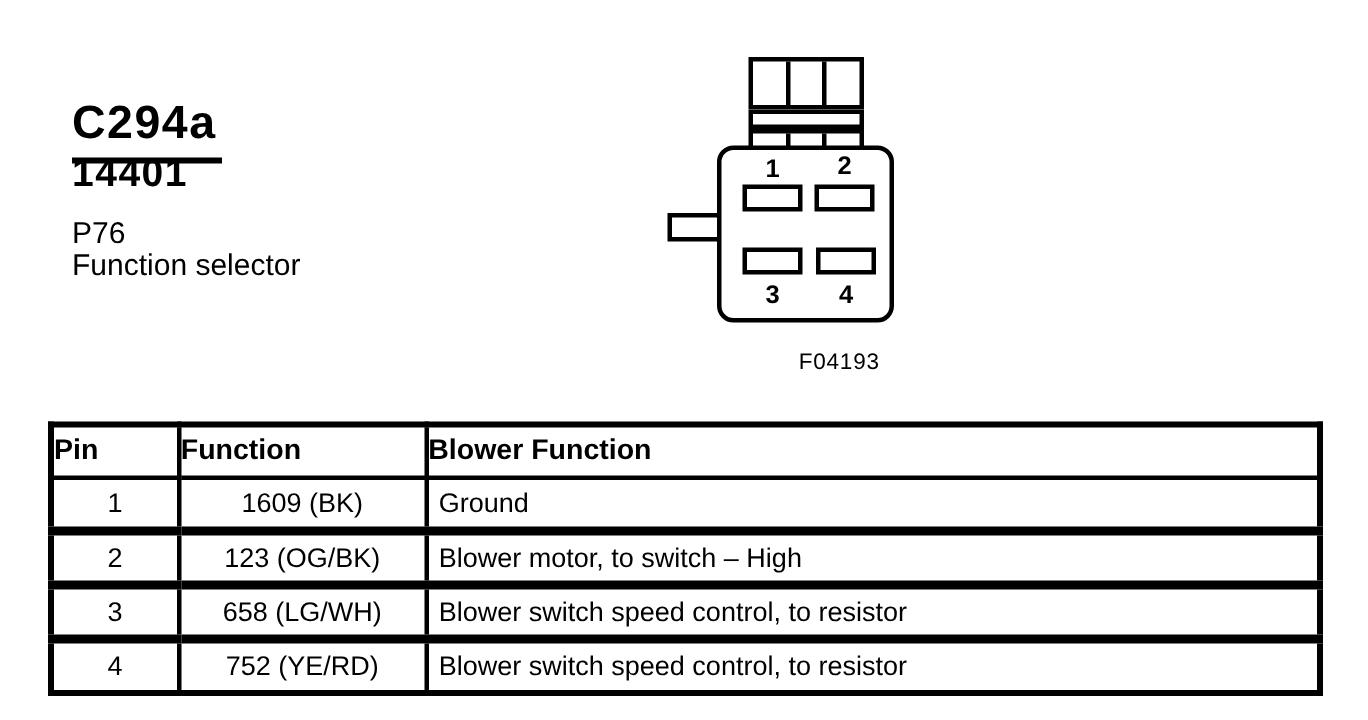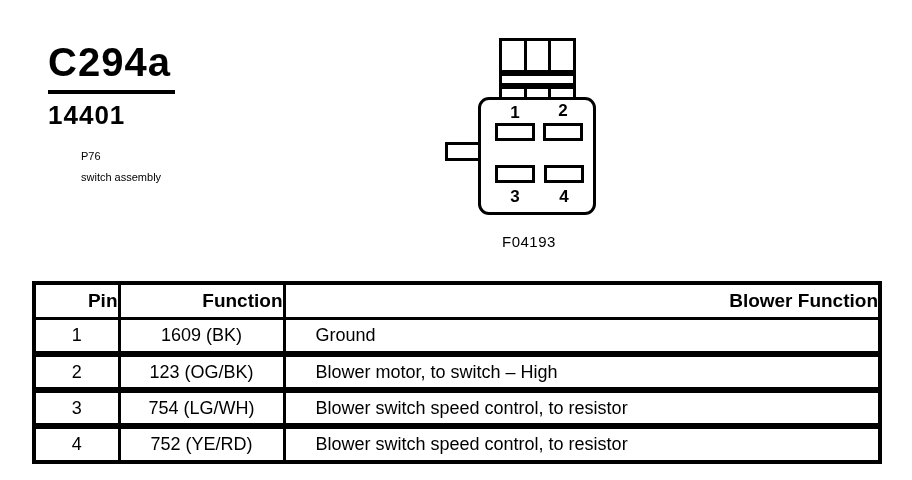--- a/index.html
+++ b/index.html
@@ -8,32 +8,32 @@
     background: #ffffff;
     font-family: "Liberation Sans", sans-serif;
     color: #000;
     overflow: hidden;
     position: relative;
   }
   .abs { position: absolute; }
 
   
   #connector-id {
-    left: 48px; top: 40px;
-    font-size: 40px; font-weight: bold; letter-spacing: 1px;
+    left: 48px; top: 64px;
+    font-size: 31px; font-weight: bold; letter-spacing: 1px;
     border-bottom: 4px solid #000;
     padding: 0 4px 5px 0;
   }
   #part-number {
     left: 48px; top: 100px;
     font-size: 26px; font-weight: bold; letter-spacing: 1px; text-align: right;
   }
   #component-info {
     left: 48px; top: 146px;
-    font-size: 11px; line-height: 21px; font-weight: 500; margin-left: 33px;
+    font-size: 20px; line-height: 21px; font-weight: 500;
   }
 
   
   #connector-diagram { left: 440px; top: 30px; width: 220px; height: 230px; }
   #connector-diagram .ink { border: 3px solid #000; background: #fff; }
 
   #tabs-top { left: 59px; top: 8px; width: 77px; height: 35px; display: flex; z-index: 1; }
   #tabs-top .tab-cell { flex: 1 1 0; border-right: 3px solid #000; }
   #tabs-top .tab-cell:last-child { border-right: none; }
 
@@ -57,55 +57,55 @@
   .pin-num {
     position: absolute; width: 40px; text-align: center;
     font-size: 17px; font-weight: bold;
   }
   #pin-num-1 { left: 14px; top: 3px; }
   #pin-num-2 { left: 62px; top: 1px; }
   #pin-num-3 { left: 14px; top: 87px; }
   #pin-num-4 { left: 63px; top: 87px; }
 
   #figure-label {
-    left: 62px; top: 203px; width: 115px; 
+    left: 62px; top: 203px; width: 115px; text-align: center;
     font-size: 15px; font-weight: 500; letter-spacing: 0.5px;
   }
 
   
   #pinout-table-wrap { left: 32px; top: 281px; width: 850px; }
   table#pinout-table {
     width: 100%;
     border-collapse: collapse;
     border: 4px solid #000;
     table-layout: fixed;
   }
   #pinout-table th, #pinout-table td {
     border: 3px solid #000;
     height: 36px;
     font-size: 18px;
     vertical-align: middle;
     overflow: hidden;
     white-space: nowrap;
   }
-  #pinout-table th { font-weight: bold; font-size: 19px; text-align: right; height: 35px; }
+  #pinout-table th { font-weight: bold; font-size: 19px; text-align: left; height: 35px; }
   #pinout-table col.col-pin { width: 85px; }
   #pinout-table col.col-circuit { width: 165px; }
   #pinout-table td.cell-pin, #pinout-table td.cell-circuit { text-align: center; }
-  #pinout-table td.cell-function { text-align: left; padding-left: 30px; }
+  #pinout-table td.cell-function { text-align: left; padding-left: 7px; }
   #pinout-table tr.sep-thick td { border-top: 6px solid #000; }
 </style>
 </head>
 <body>
 
 <div class="abs" id="connector-id">C294a</div>
 <div class="abs" id="part-number">14401</div>
 <div class="abs" id="component-info">
   <div>P76</div>
-  <div>switch assembly</div>
+  <div>Function selector</div>
 </div>
 
 <div class="abs" id="connector-diagram">
   <div class="abs ink" id="tabs-top">
     <div class="tab-cell"></div>
     <div class="tab-cell"></div>
     <div class="tab-cell"></div>
   </div>
   <div class="abs ink" id="band-plain"></div>
   <div class="abs ink" id="band-segmented">
@@ -147,21 +147,21 @@
         <td class="cell-circuit">1609 (BK)</td>
         <td class="cell-function">Ground</td>
       </tr>
       <tr class="sep-thick">
         <td class="cell-pin">2</td>
         <td class="cell-circuit">123 (OG/BK)</td>
         <td class="cell-function">Blower motor, to switch – High</td>
       </tr>
       <tr class="sep-thick">
         <td class="cell-pin">3</td>
-        <td class="cell-circuit">754 (LG/WH)</td>
+        <td class="cell-circuit">658 (LG/WH)</td>
         <td class="cell-function">Blower switch speed control, to resistor</td>
       </tr>
       <tr class="sep-thick">
         <td class="cell-pin">4</td>
         <td class="cell-circuit">752 (YE/RD)</td>
         <td class="cell-function">Blower switch speed control, to resistor</td>
       </tr>
     </tbody>
   </table>
 </div>

